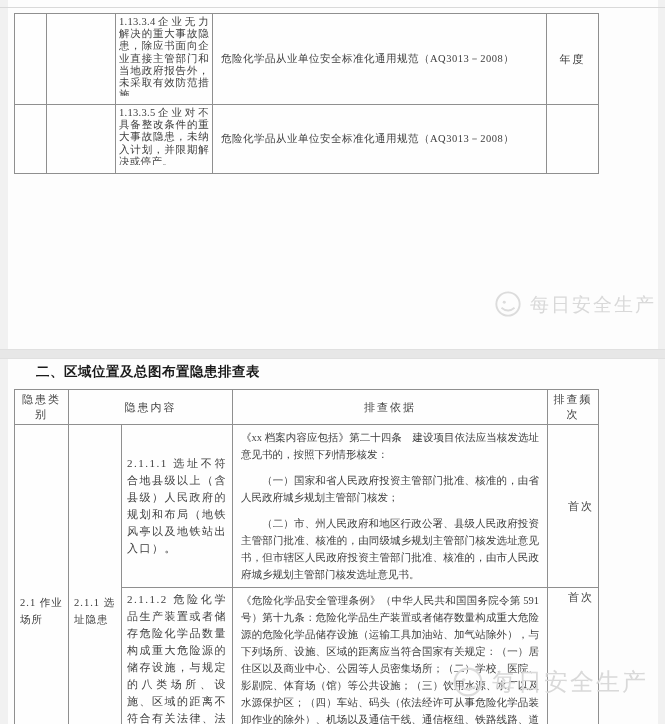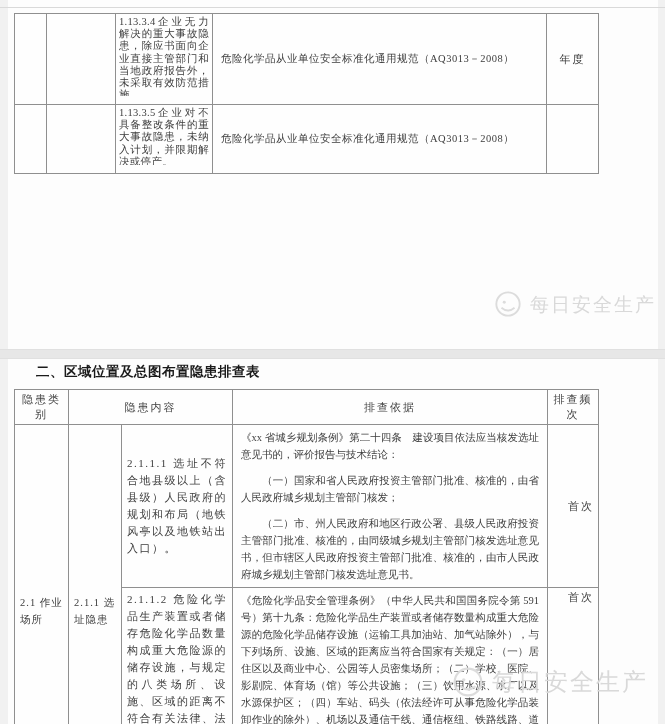--- a/index.html
+++ b/index.html
@@ -112,21 +112,21 @@
       <td>隐患类别</td>
       <td colspan="2">隐患内容</td>
       <td>排查依据</td>
       <td>排查频次</td>
     </tr>
     <tr class="row1">
       <td class="cat" rowspan="2">2.1 作业场所</td>
       <td class="subcat" rowspan="2">2.1.1 选址隐患</td>
       <td class="cont">2.1.1.1 选址不符合地县级以上（含县级）人民政府的规划和布局（地铁风亭以及地铁站出入口）。</td>
       <td class="basis">
-        <p>《xx 省城乡规划条例》第二十四条　建设项目依法应当核发选址意见书的，评价报告与技术结论：</p>
+        <p>《xx 档案内容应包括》第二十四条　建设项目依法应当核发选址意见书的，按照下列情形核发：</p>
         <p class="ind">（一）国家和省人民政府投资主管部门批准、核准的，由省人民政府城乡规划主管部门核发；</p>
         <p class="ind">（二）市、州人民政府和地区行政公署、县级人民政府投资主管部门批准、核准的，由同级城乡规划主管部门核发选址意见书，但市辖区人民政府投资主管部门批准、核准的，由市人民政府城乡规划主管部门核发选址意见书。</p>
       </td>
       <td class="freq">首次</td>
     </tr>
     <tr class="row2">
       <td class="cont">2.1.1.2 危险化学品生产装置或者储存危险化学品数量构成重大危险源的储存设施，与规定的八类场所、设施、区域的距离不符合有关法律、法规、规章和国家标准或者行业</td>
       <td class="basis">
         <p>《危险化学品安全管理条例》（中华人民共和国国务院令第 591号）第十九条：危险化学品生产装置或者储存数量构成重大危险源的危险化学品储存设施（运输工具加油站、加气站除外），与下列场所、设施、区域的距离应当符合国家有关规定：（一）居住区以及商业中心、公园等人员密集场所；（二）学校、医院、影剧院、体育场（馆）等公共设施；（三）饮用水源、水厂以及水源保护区；（四）车站、码头（依法经许可从事危险化学品装卸作业的除外）、机场以及通信干线、通信枢纽、铁路线路、道路交通干线、水路交通干线、地铁风亭以及地铁站出入口；（五）</p>
       </td>

